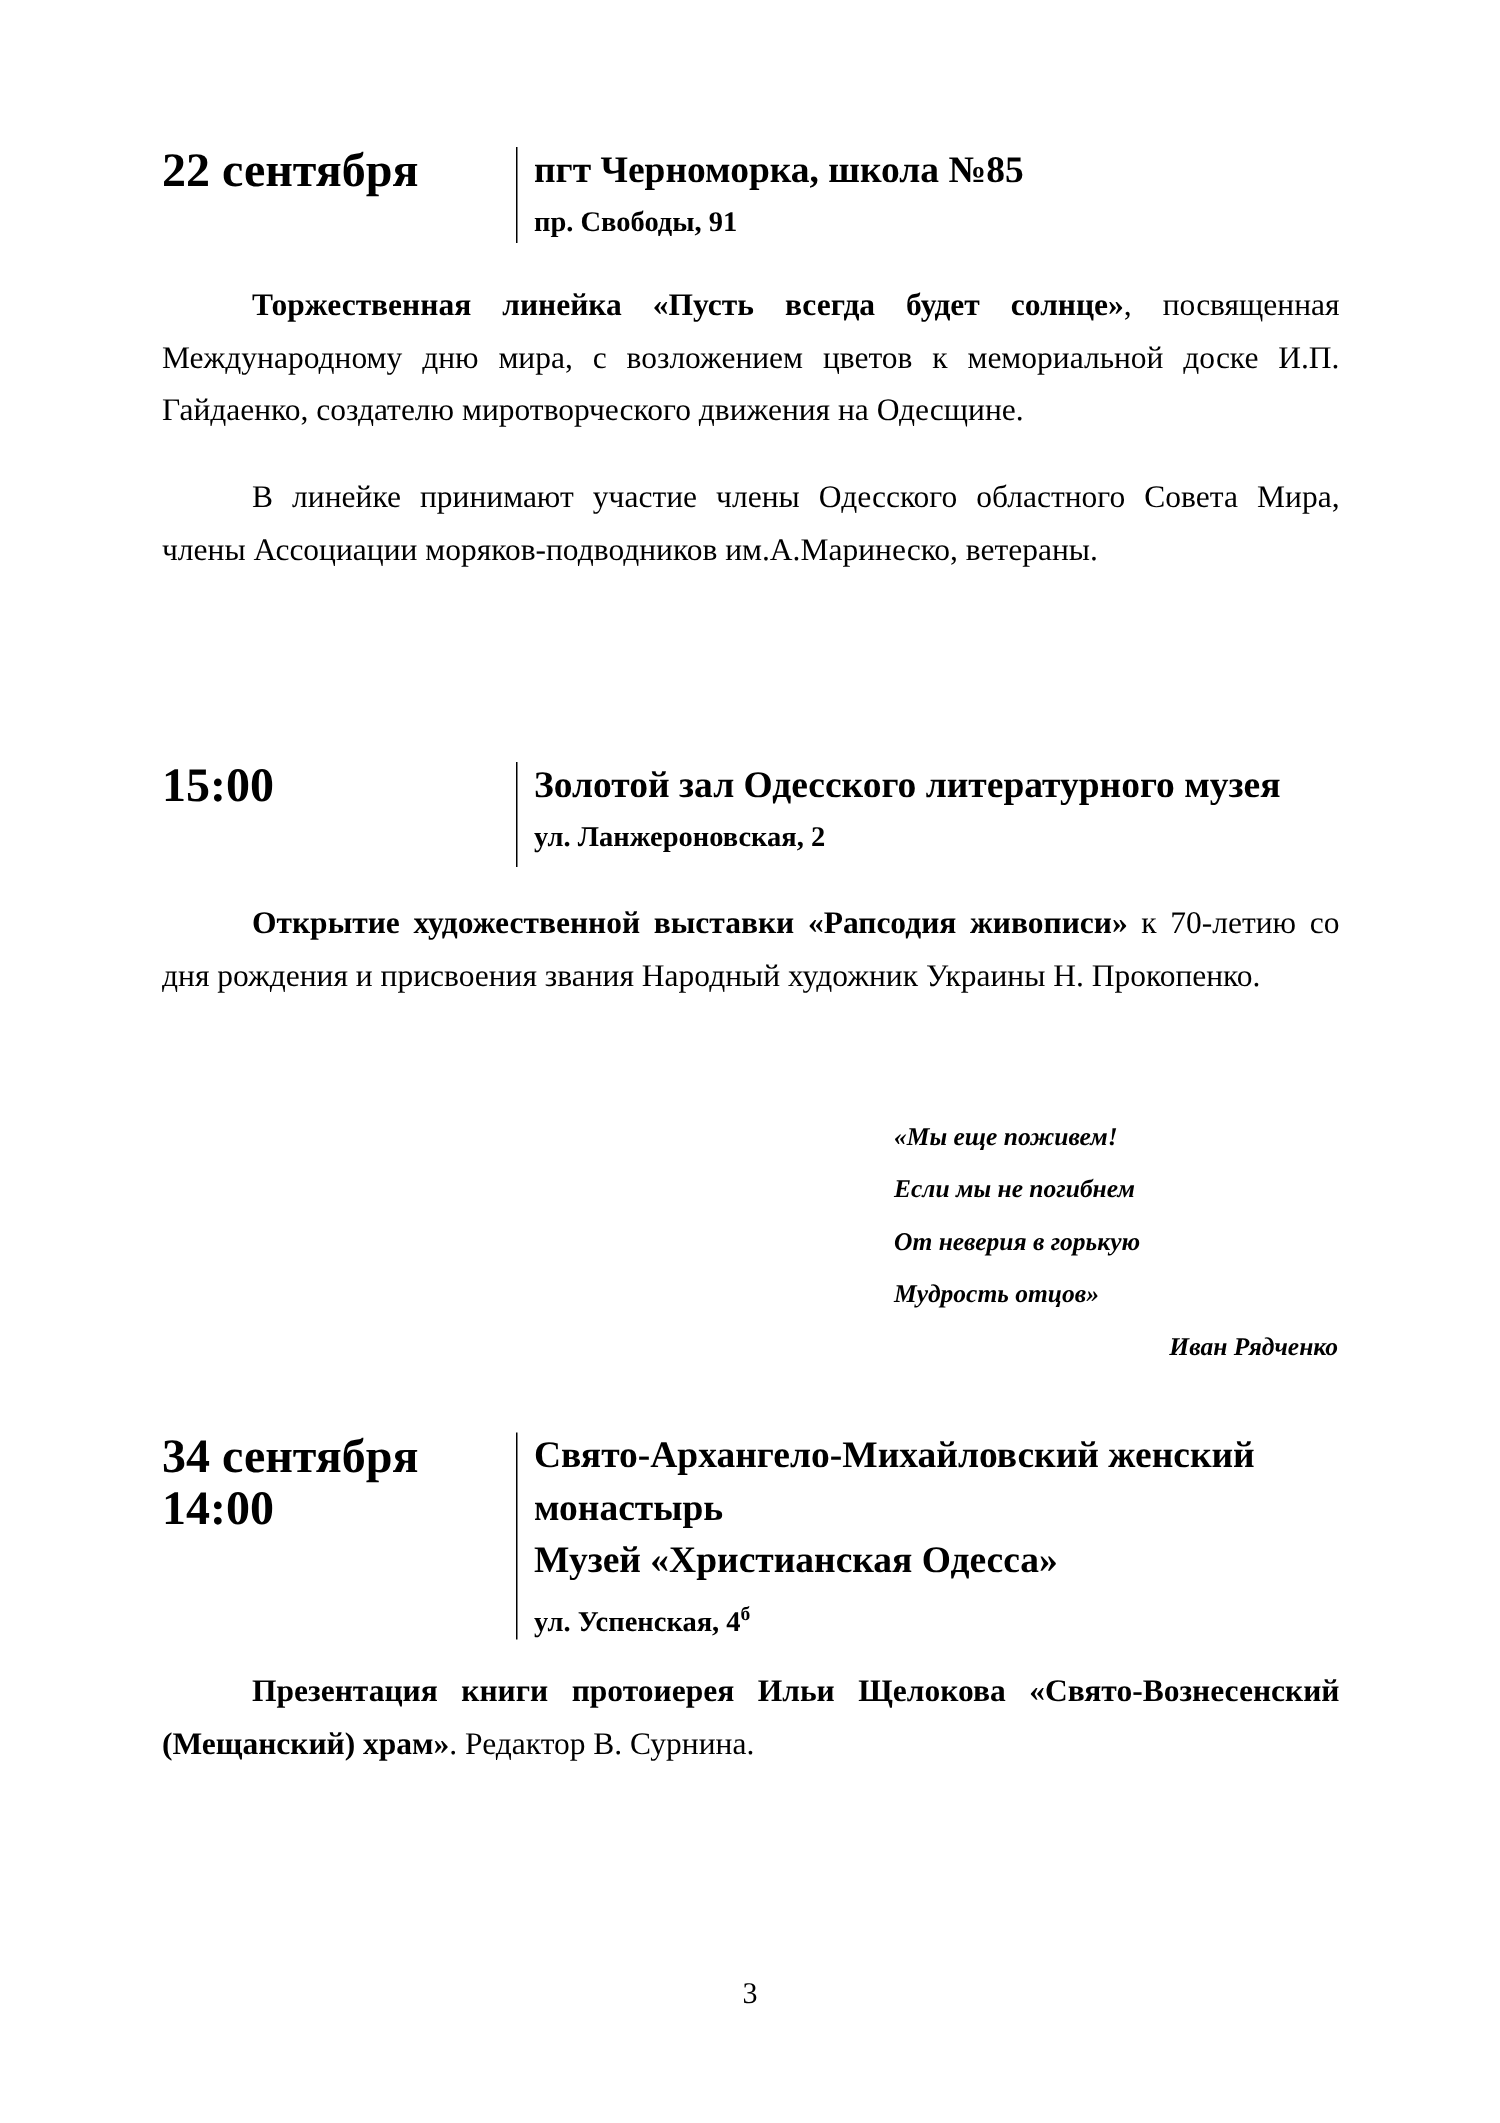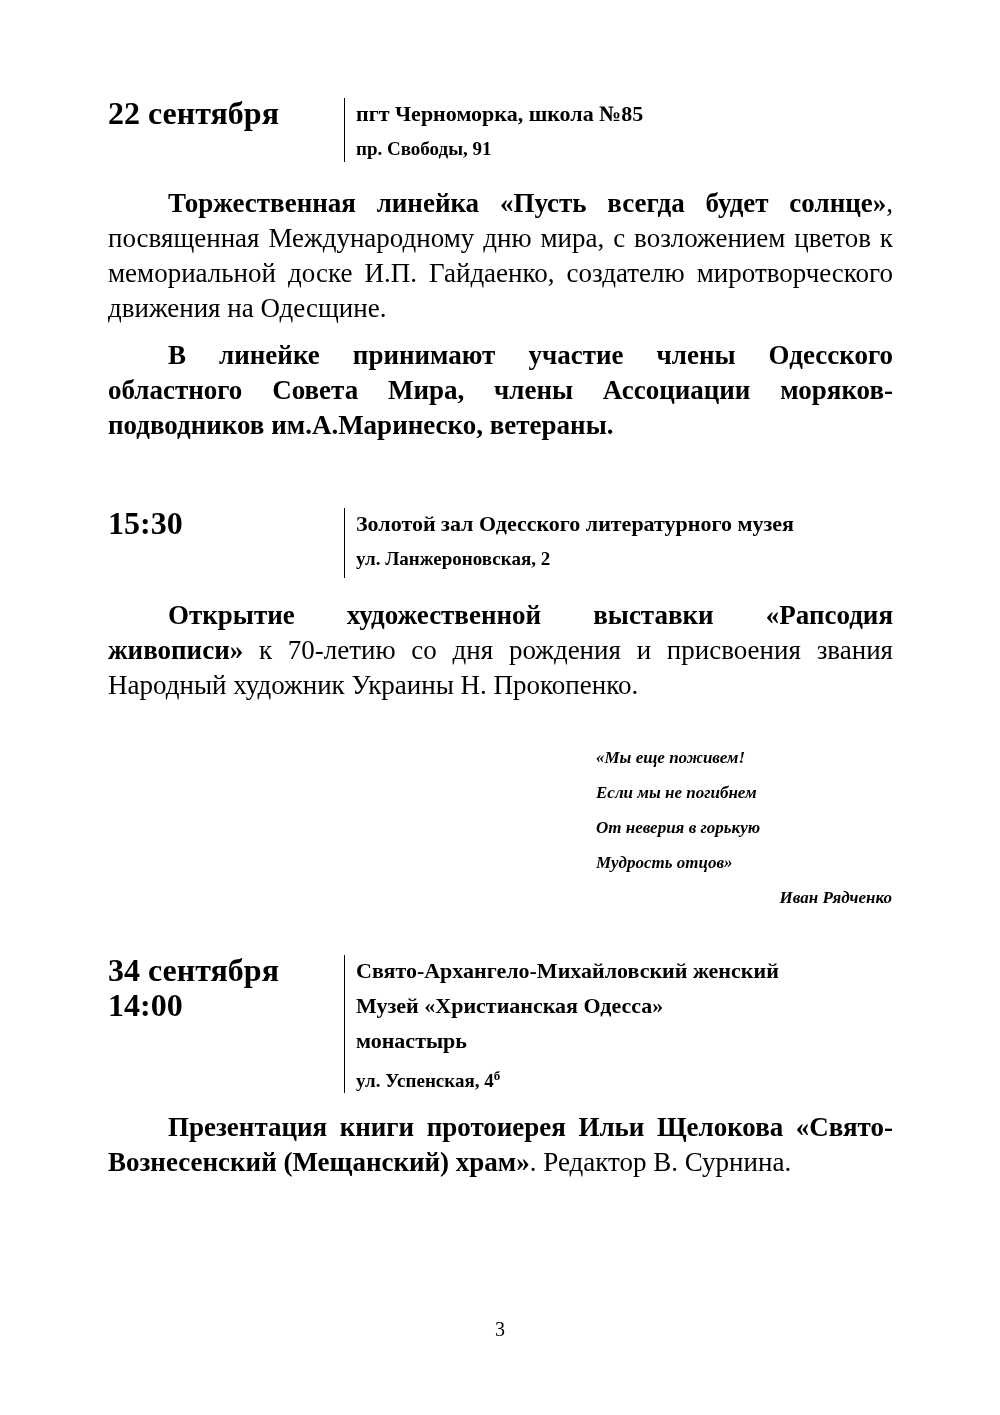--- a/index.html
+++ b/index.html
@@ -4,23 +4,23 @@
 <style>
   html, body { margin: 0; padding: 0; background: #ffffff; }
   body { width: 1000px; height: 1415px; position: relative; overflow: hidden;
          font-family: "Liberation Serif", serif; color: #000; }
   .event-head { position: absolute; left: 108px; width: 790px; }
   .event-head .left { position: absolute; left: 0; top: 0; width: 230px;
                       font-weight: bold; font-size: 32px; line-height: 35px; }
   .event-head .divider { position: absolute; left: 236px; top: 2px; width: 1px; background: #000; }
   .event-head .right { position: absolute; left: 248px; top: 0; width: 560px;
                        font-weight: bold; }
-  .venue { font-size: 22px; line-height: 35px; display: block; }
+  .venue { font-size: 25px; line-height: 35px; display: block; }
   .addr { font-size: 19px; line-height: 35px; display: block; }
-  .para { position: absolute; left: 108px; width: 785px; font-size: 27px; line-height: 35px;
+  .para { position: absolute; left: 108px; width: 785px; font-size: 21px; line-height: 35px;
           text-align: justify; margin: 0; }
   .para .ind { display: inline-block; width: 60px; }
   .b { font-weight: bold; }
   .poem { position: absolute; left: 596px; top: 740px; width: 300px;
           font-weight: bold; font-style: italic; font-size: 17px; line-height: 35px; }
   .poem .line { display: block; }
   .poem .author { display: block; text-align: right; padding-right: 4px; }
   .pagenum { position: absolute; left: 0; width: 1000px; top: 1318px; text-align: center;
              font-size: 20px; }
   sup { font-size: 13px; }
@@ -34,25 +34,25 @@
   </div>
   <div class="divider" style="height:64px;"></div>
   <div class="right">
     <span class="venue">пгт Черноморка, школа №85</span>
     <span class="addr">пр. Свободы, 91</span>
   </div>
 </div>
 
 <p class="para" style="top:186px;"><span class="ind"></span><span class="b">Торжественная линейка «Пусть всегда будет солнце»</span><span>, посвященная Международному дню мира, с возложением цветов к мемориальной доске И.П. Гайдаенко, создателю миротворческого движения на Одесщине.</span></p>
 
-<p class="para" style="top:338px;font-weight:bold;"><span class="ind"></span><span>В линейке принимают участие члены Одесского областного Совета Мира, члены Ассоциации моряков-подводников им.А.Маринеско, ветераны.</span></p>
+<p class="para" style="top:314px;"><span class="ind"></span><span>В линейке принимают участие члены Одесского областного Совета Мира, члены Ассоциации моряков-подводников им.А.Маринеско, ветераны.</span></p>
 
 <div class="event-head" style="top:506px;">
   <div class="left">
-    <span style="display:block">15:30</span>
+    <span style="display:block">15:00</span>
   </div>
   <div class="divider" style="height:70px;"></div>
   <div class="right">
     <span class="venue">Золотой зал Одесского литературного музея</span>
     <span class="addr">ул. Ланжероновская, 2</span>
   </div>
 </div>
 
 <p class="para" style="top:598px;"><span class="ind"></span><span class="b">Открытие художественной выставки «Рапсодия живописи»</span><span> к 70-летию со дня рождения и присвоения звания Народный художник Украины Н. Прокопенко.</span></p>
 
@@ -65,21 +65,21 @@
 </div>
 
 <div class="event-head" style="top:953px;">
   <div class="left">
     <span style="display:block">34 сентября</span>
     <span style="display:block">14:00</span>
   </div>
   <div class="divider" style="height:138px;"></div>
   <div class="right">
     <span class="venue">Свято-Архангело-Михайловский женский</span>
+    <span class="venue">монастырь</span>
     <span class="venue">Музей «Христианская Одесса»</span>
-    <span class="venue">монастырь</span>
     <span class="addr"><span>ул. Успенская, 4</span><sup>б</sup></span>
   </div>
 </div>
 
 <p class="para" style="top:1110px;"><span class="ind"></span><span class="b">Презентация книги протоиерея Ильи Щелокова «Свято-Вознесенский (Мещанский) храм»</span><span>. Редактор В. Сурнина.</span></p>
 
 <div class="pagenum">3</div>
 
 </body></html>

